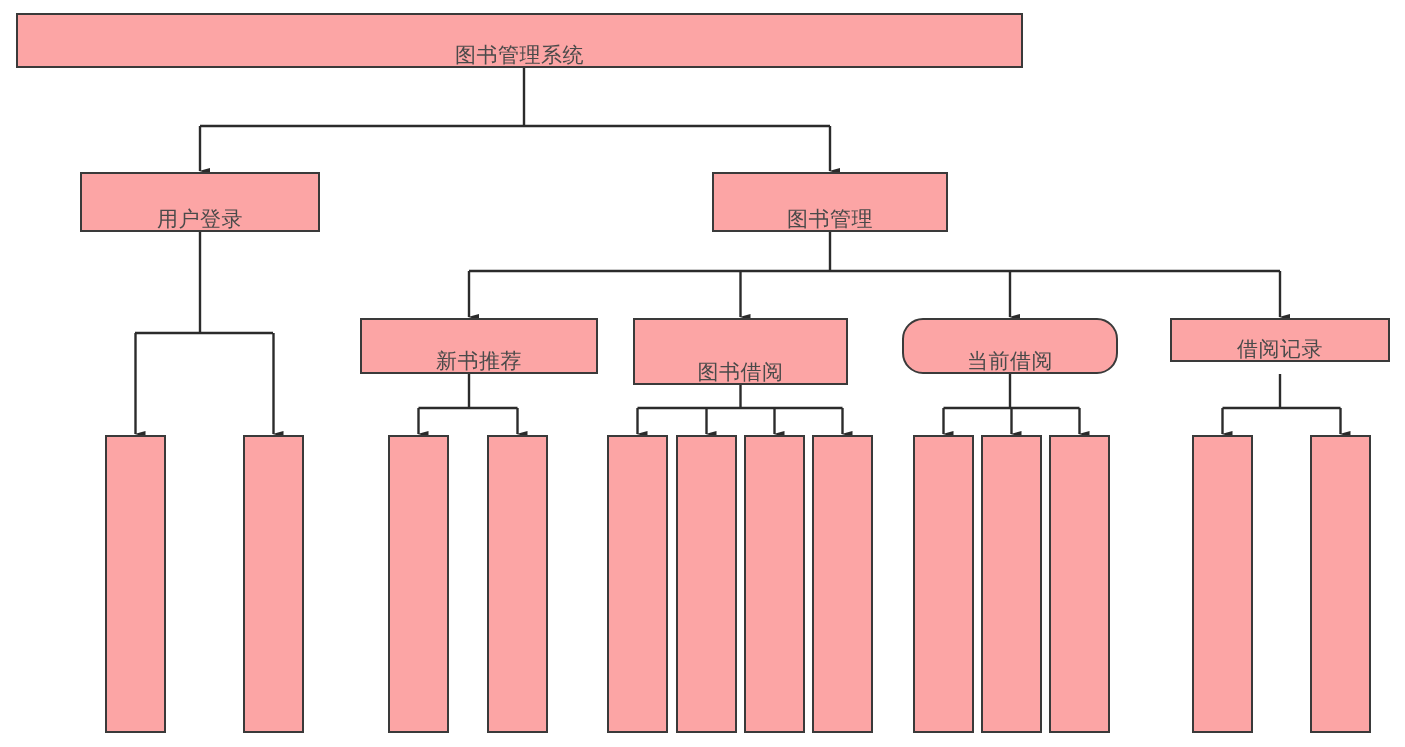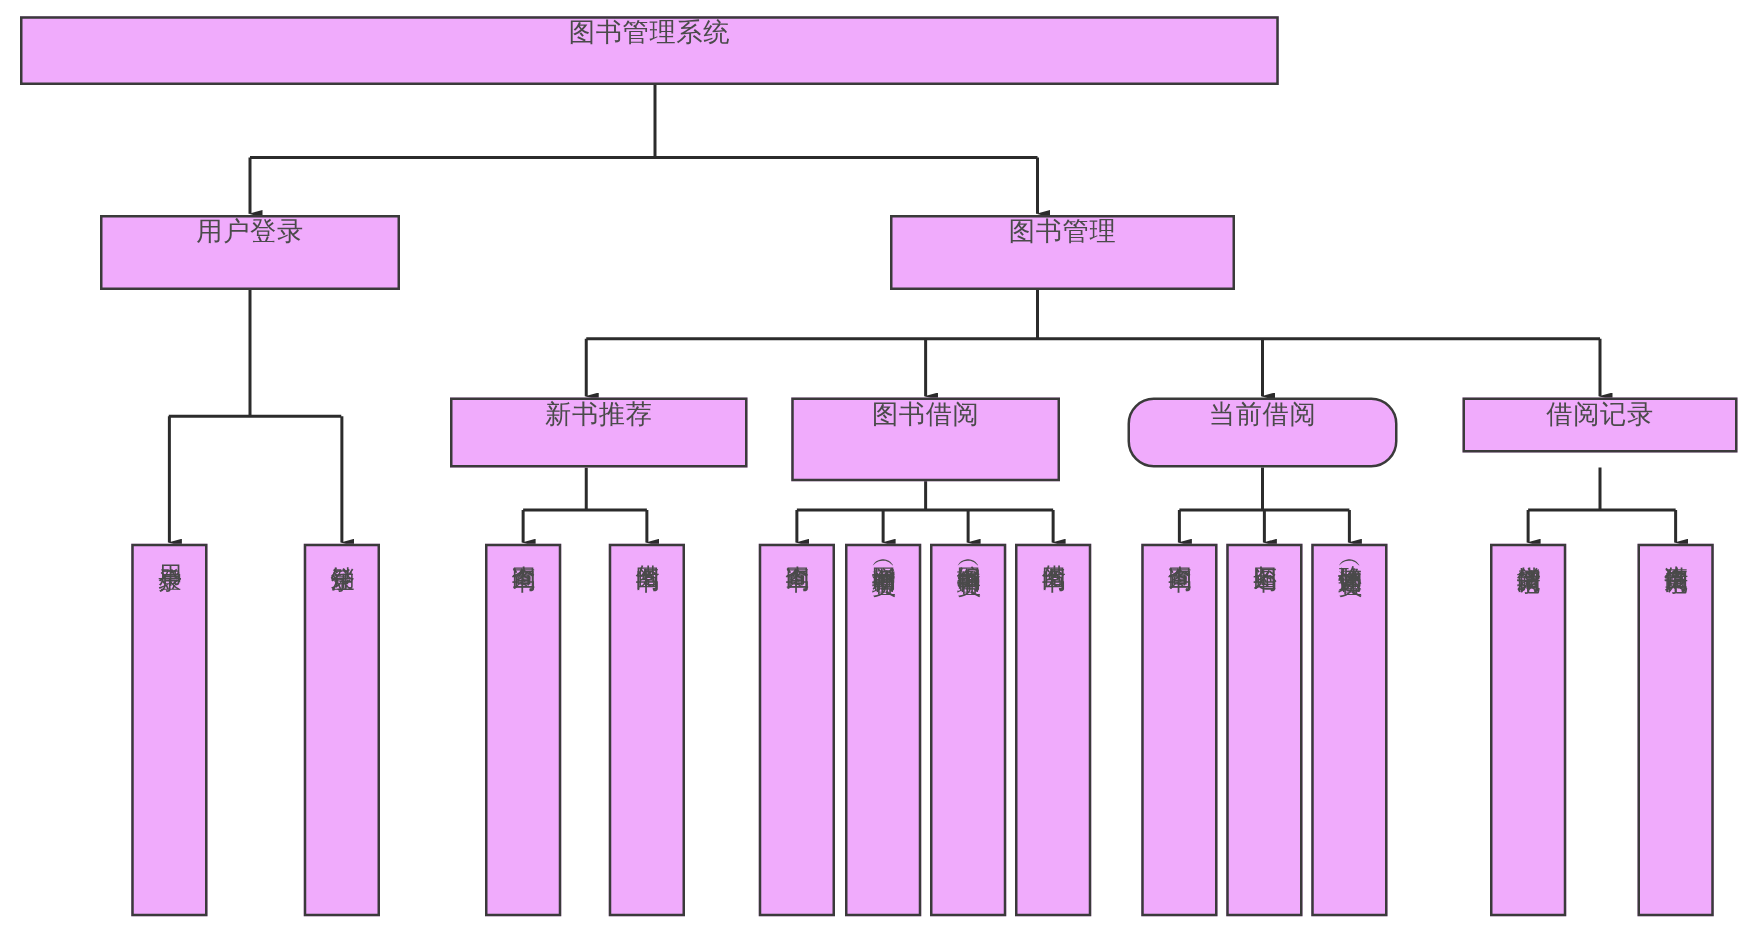--- a/index.html
+++ b/index.html
@@ -20,23 +20,23 @@
     left: 0;
     top: 0;
     width: 1405px;
     height: 747px;
     pointer-events: none;
   }
   .node {
     position: absolute;
     box-sizing: border-box;
     border: 2px solid #3a3a3a;
-    background: #f0abfc;
+    background: #fca5a5;
     display: flex;
-    align-items: flex-start;
+    align-items: flex-end;
     justify-content: center;
     overflow: hidden;
   }
   .node-label {
     color: #4a4a4a;
     font-size: 21px;
     line-height: 1.05;
     letter-spacing: 0.5px;
     white-space: nowrap;
   }
@@ -105,21 +105,21 @@
       </g>
   </svg>
 
   <div id="node-layer">
       <div class="node" style="left: 16px; top: 13px; width: 1007px; height: 55px;">
         <span class="node-label">图书管理系统</span>
       </div>
       <div class="node" style="left: 80px; top: 172px; width: 240px; height: 60px;">
         <span class="node-label">用户登录</span>
       </div>
-      <div class="node" style="left: 712px; top: 172px; width: 276px; height: 60px;">
+      <div class="node" style="left: 712px; top: 172px; width: 236px; height: 60px;">
         <span class="node-label">图书管理</span>
       </div>
       <div class="node" style="left: 360px; top: 318px; width: 238px; height: 56px;">
         <span class="node-label">新书推荐</span>
       </div>
       <div class="node" style="left: 633px; top: 318px; width: 215px; height: 67px;">
         <span class="node-label">图书借阅</span>
       </div>
       <div class="node" style="left: 902px; top: 318px; width: 216px; height: 56px; border-radius: 21px;">
         <span class="node-label">当前借阅</span>

